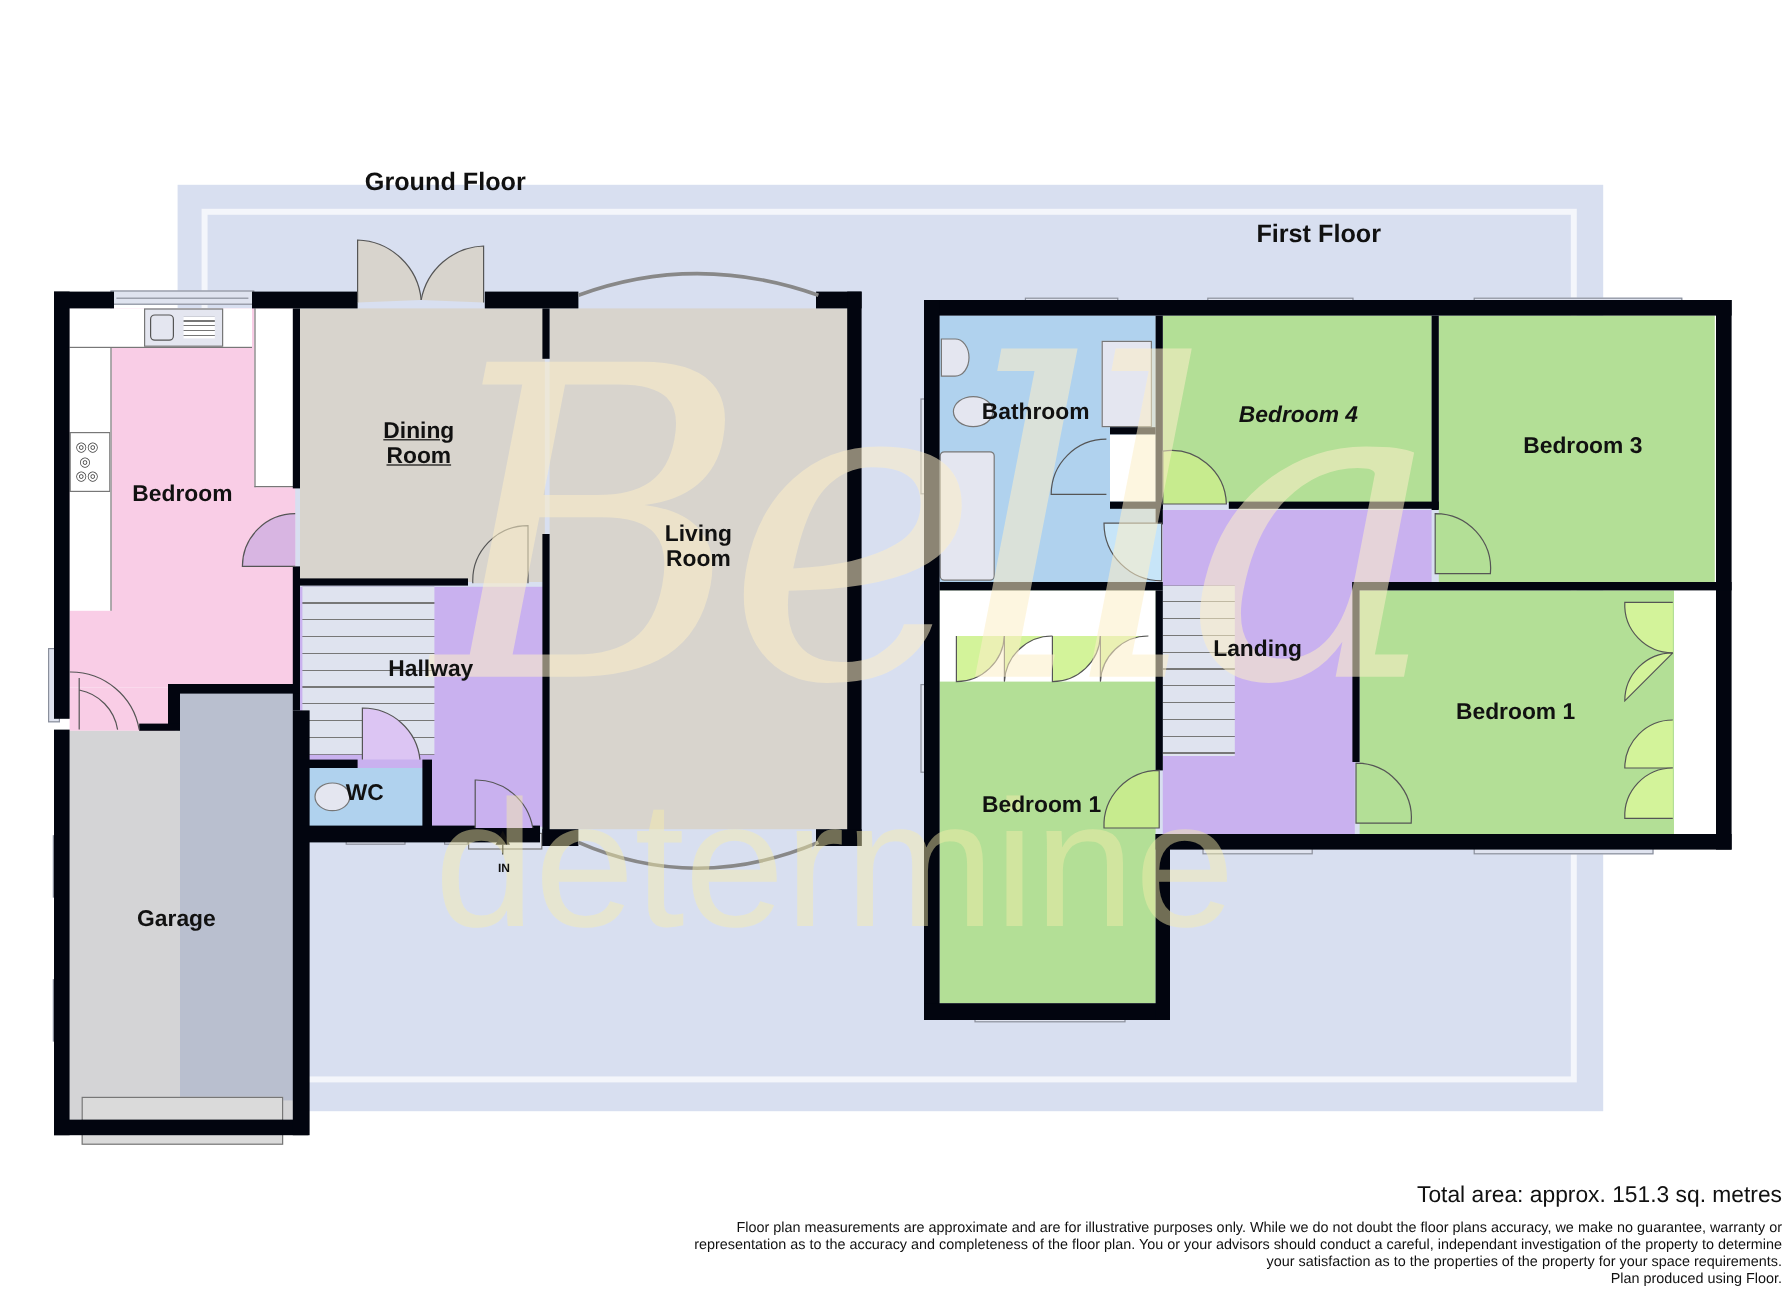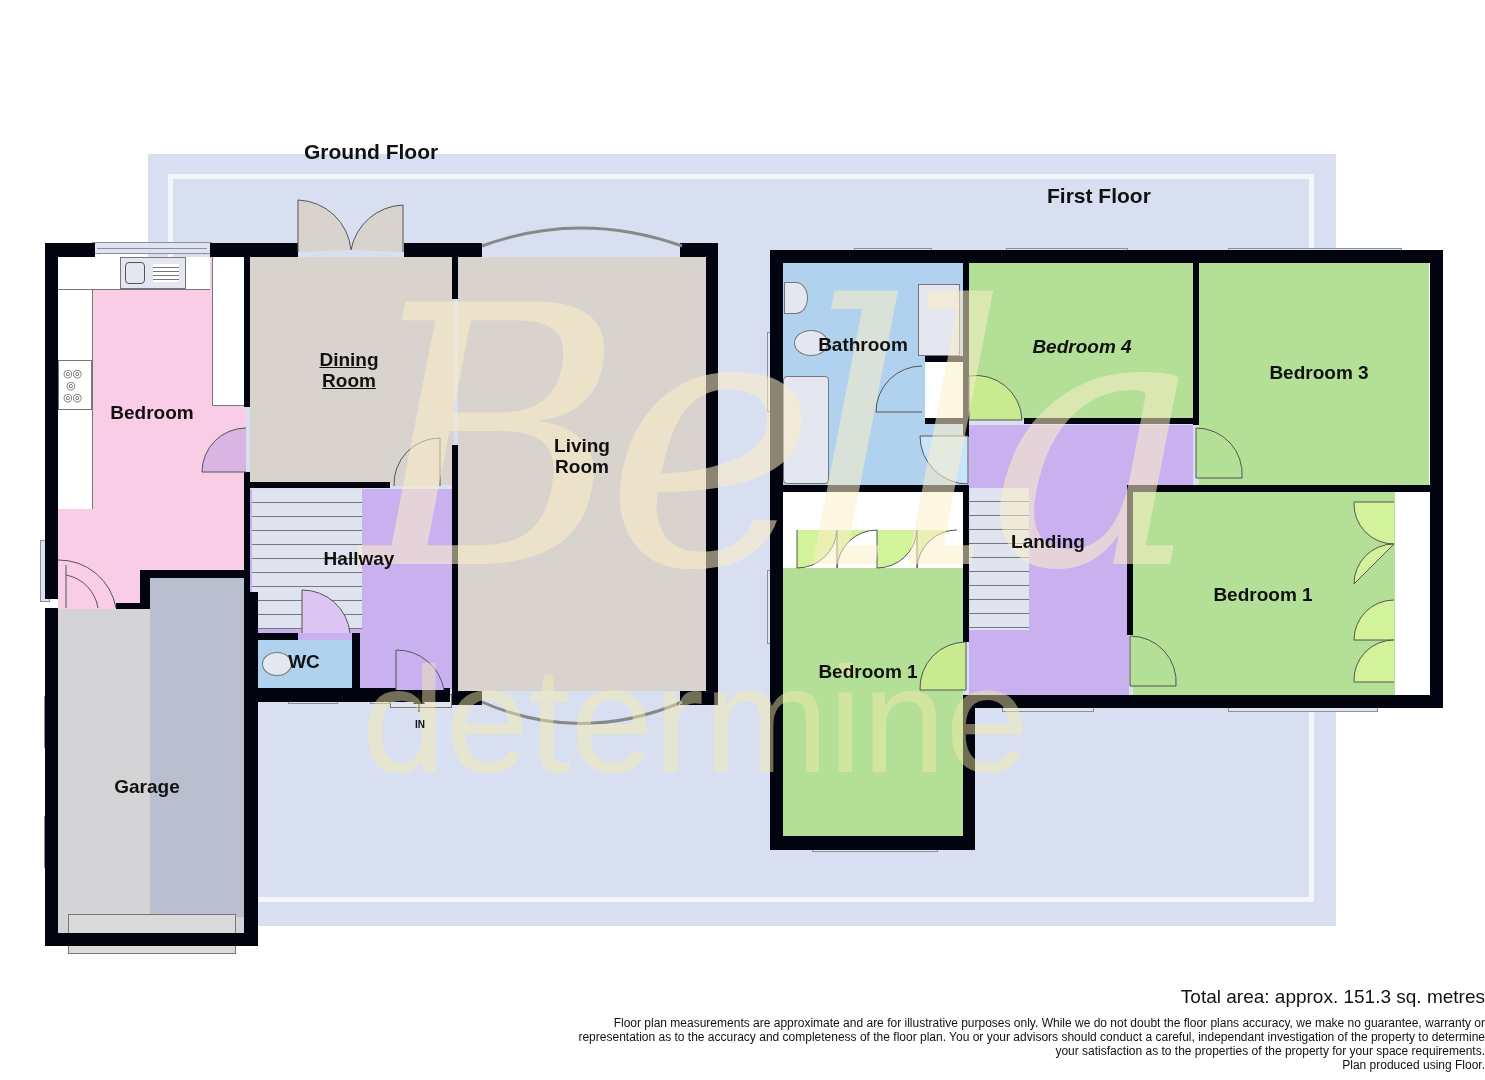--- a/index.html
+++ b/index.html
@@ -105,21 +105,21 @@
   <div class="lbl" style="left:349px;top:370px;text-decoration:underline;">
     <span>Dining</span><br>
     <span>Room</span>
   </div>
   <div class="lbl" style="left:582px;top:456px;">
     <span>Living</span><br>
     <span>Room</span>
   </div>
   <div class="lbl" style="left:359px;top:558px;">Hallway</div>
   <div class="lbl" style="left:304px;top:661px;">WC</div>
-  <div class="lbl" style="left:147px;top:766px;margin-top:20px;">Garage</div>
+  <div class="lbl" style="left:147px;top:766px;">Garage</div>
   <div class="lbl" style="left:420px;top:724px;font-size:10px;">IN</div>
 </div>
 
 <div>
   <div class="room" style="left:783px;top:263px;width:180px;height:224px;background:#b0d2ee;z-index:3;"></div>
   <div class="room" style="left:925px;top:362px;width:38px;height:56px;background:#ffffff;z-index:4;"></div>
   <div class="fixture" style="left:783px;top:376px;width:46px;height:108px;border-radius:4px;background:#e4e6f0;"></div>
   <div class="fixture" style="left:918px;top:284px;width:42px;height:72px;background:#e4e6f0;"></div>
   <div class="fixture" style="left:784px;top:282px;width:24px;height:32px;border-radius:0 50% 50% 0;"></div>
   <div class="fixture" style="left:794px;top:330px;width:34px;height:26px;border-radius:50%;"></div>

